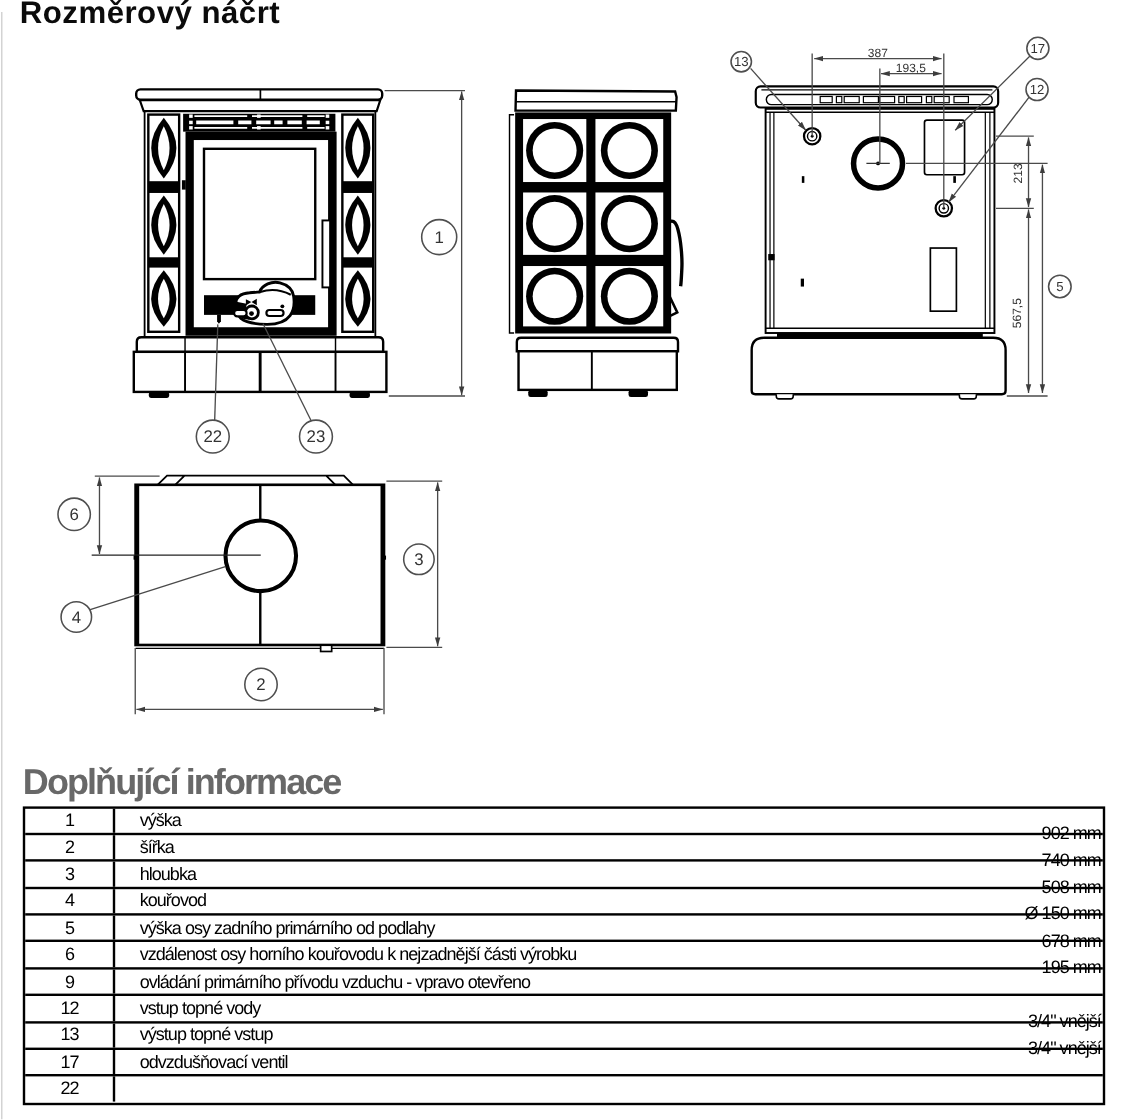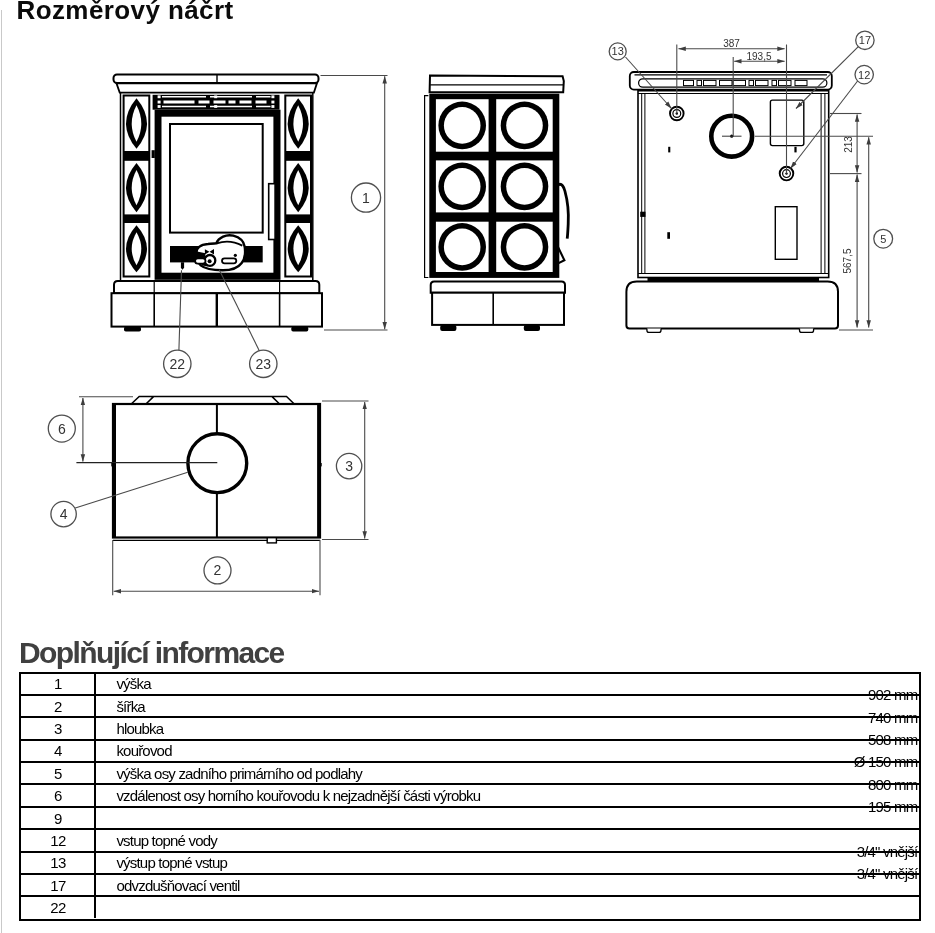--- a/index.html
+++ b/index.html
@@ -1,18 +1,18 @@
 <!DOCTYPE html>
 <html><head>
 <meta charset="utf-8">
 <style>
 html,body{margin:0;padding:0;background:#fff;}
 body{width:935px;height:933px;position:relative;font-family:"Liberation Sans",sans-serif;overflow:hidden;filter:grayscale(1);}
 #t1{position:absolute;left:16.5px;top:-2.6px;font-size:26px;line-height:26px;font-weight:bold;color:#0b0b0b;letter-spacing:0.4px;}
-#t2{position:absolute;left:19px;top:637.6px;font-size:30px;line-height:30px;font-weight:bold;color:#404040;letter-spacing:-1.6px;}
+#t2{position:absolute;left:19px;top:637.6px;font-size:30px;line-height:30px;font-weight:bold;color:#ef4444;letter-spacing:-1.6px;}
 #leftline{position:absolute;left:1px;top:10px;width:1px;height:923px;background:#c9c9c9;}
 #tbl{position:absolute;left:19.4px;top:671.5px;width:902px;height:249.5px;border:2.5px solid #000;box-sizing:border-box;}
 .row{display:flex;height:20.4px;border-bottom:2px solid #000;align-items:center;font-size:15px;letter-spacing:-0.8px;color:#000;}
 .row:last-child{border-bottom:none;}
 .num{width:73px;border-right:2px solid #000;text-align:center;flex-shrink:0;align-self:stretch;display:flex;align-items:center;justify-content:center;}
 .dsc{flex:1;padding-left:20px;white-space:nowrap;}
 .val{padding-right:2px;white-space:nowrap;margin-top:22px;}
 svg{position:absolute;left:0;top:0;}
 </style>
 </head>
@@ -286,29 +286,30 @@
       <div class="val">508 mm</div>
     </div>
 <div class="row">
       <div class="num">4</div>
       <div class="dsc">kouřovod</div>
       <div class="val">Ø 150 mm</div>
     </div>
 <div class="row">
       <div class="num">5</div>
       <div class="dsc">výška osy zadního primárního od podlahy</div>
-      <div class="val">800 mm</div>
+      <div class="val">678 mm</div>
     </div>
 <div class="row">
       <div class="num">6</div>
       <div class="dsc">vzdálenost osy horního kouřovodu k nejzadnější části výrobku</div>
       <div class="val">195 mm</div>
     </div>
 <div class="row">
       <div class="num">9</div>
+      <div class="dsc">ovládání primárního přívodu vzduchu - vpravo otevřeno</div>
       <div class="val"></div>
     </div>
 <div class="row">
       <div class="num">12</div>
       <div class="dsc">vstup topné vody</div>
       <div class="val">3/4" vnější</div>
     </div>
 <div class="row">
       <div class="num">13</div>
       <div class="dsc">výstup topné vstup</div>

